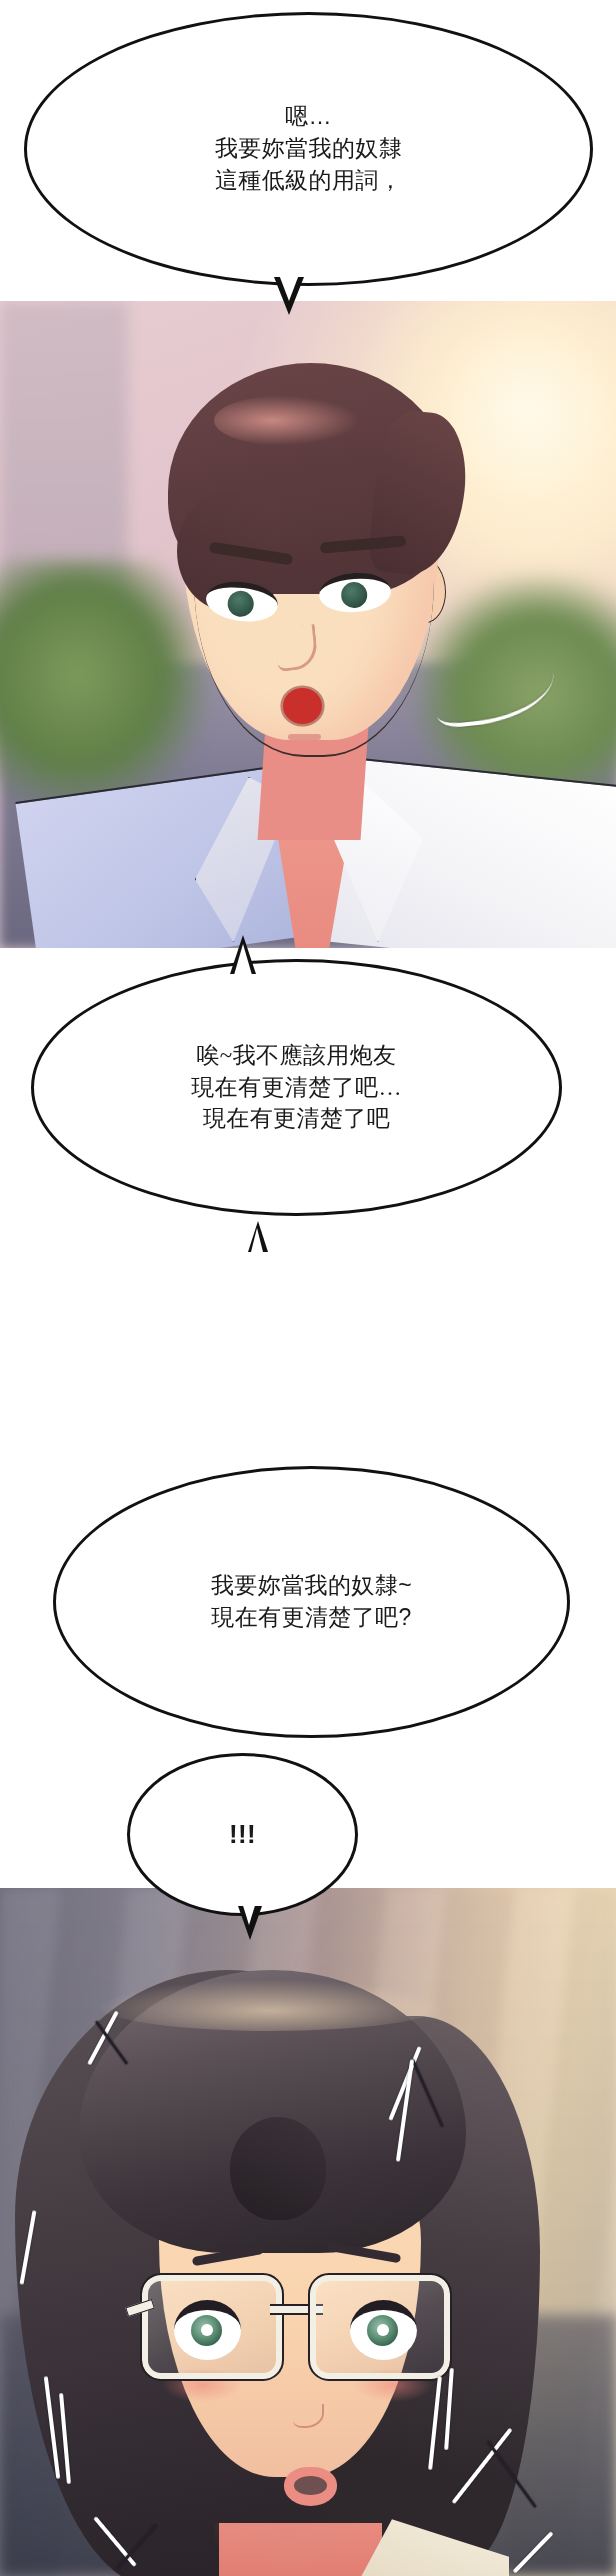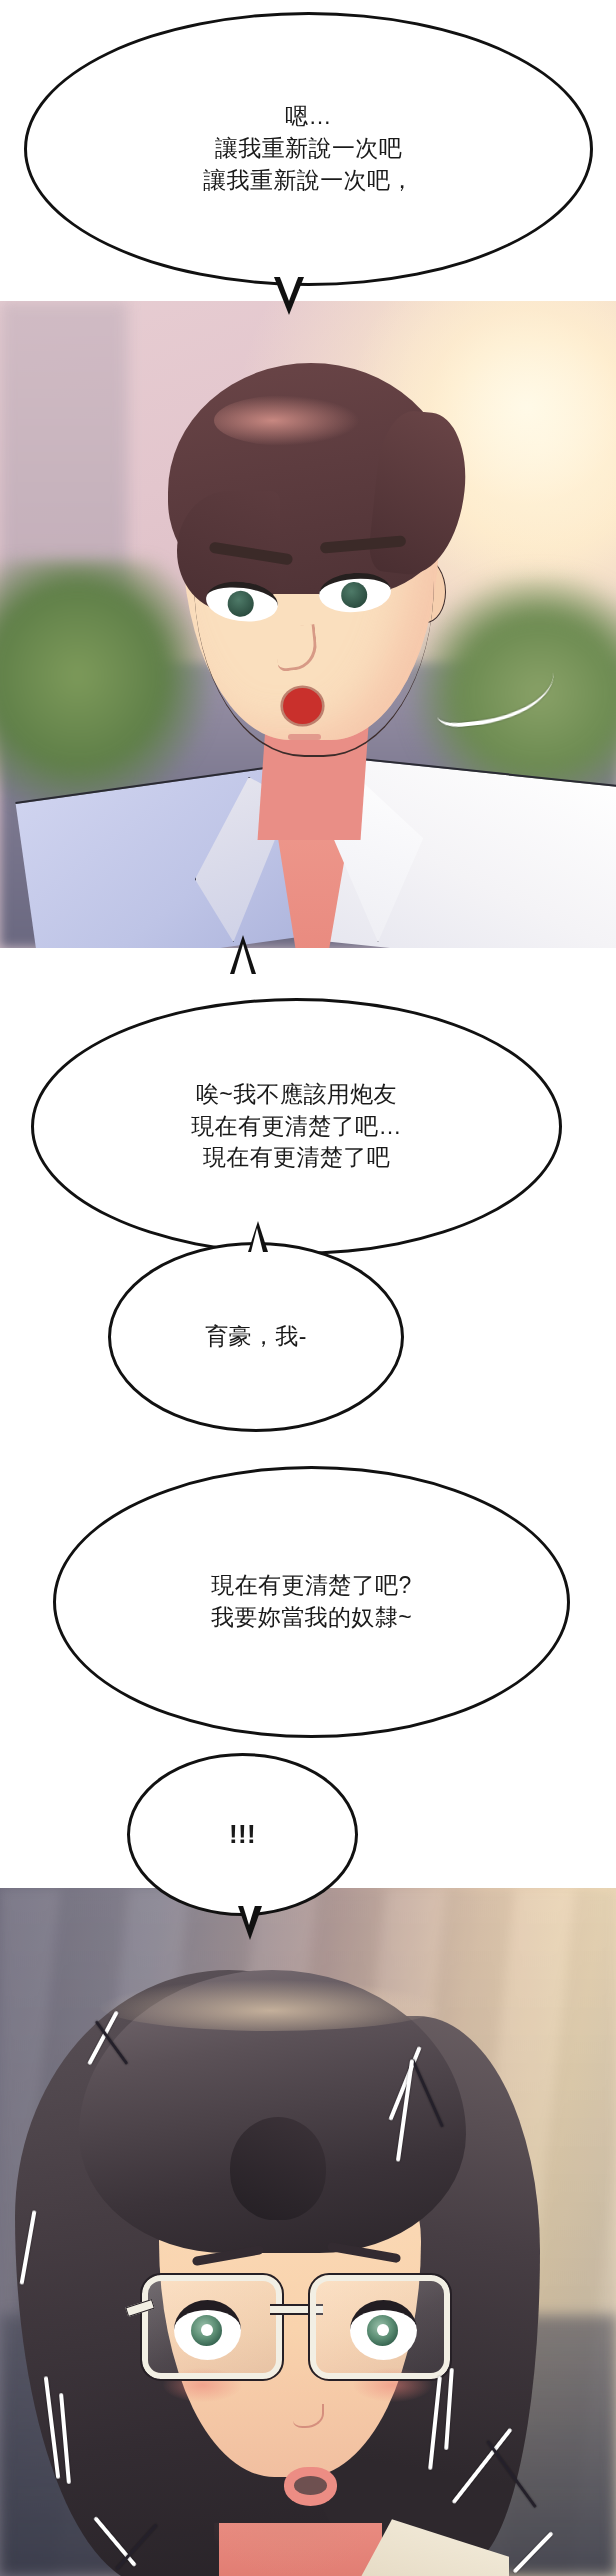--- a/index.html
+++ b/index.html
@@ -349,22 +349,22 @@
   }
 </style>
 </head>
 <body>
 
 <div id="page">
 
   <div class="bubble" id="b1" style="left:24px; top:12px; width:569px; height:274px;">
     <div class="lines t28">
       <div>嗯…</div>
-      <div>讓我重新說一次吧</div>
-      <div>讓我重新說一次吧，</div>
+      <div>我要妳當我的奴隸</div>
+      <div>這種低級的用詞，</div>
     </div>
   </div>
 
   <div class="tail" style="left:274px; top:277px;">
     <div class="tail-outer" style="border-left:15.4px solid transparent; border-right:15.4px solid transparent; border-top:38px solid #111111;"></div>
     <div class="tail-inner" style="left:4.3px; top:-5.1px; border-left:11px solid transparent; border-right:11px solid transparent; border-top:29px solid #ffffff;"></div>
   </div>
 
   <div class="panel" id="panel1">
     <div class="p1-sky"></div>
@@ -395,47 +395,42 @@
       </div>
     <div class="p1-eyeR">
         <div class="p1-iris"></div>
       </div>
     <div class="p1-nose"></div>
     <div class="p1-mouth"></div>
     <div class="p1-lip"></div>
     <div class="p1-swoosh"></div>
   </div>
 
-  <div class="bubble" id="b2" style="left:31px; top:998px; width:531px; height:257px;">
+  <div class="bubble" id="b2" style="left:31px; top:959px; width:531px; height:257px;font-family:Liberation Serif, serif;">
     <div class="lines t27">
       <div>唉~我不應該用炮友</div>
       <div>現在有更清楚了吧…</div>
       <div>現在有更清楚了吧</div>
     </div>
   </div>
 
   <div class="tail" style="left:230px; top:935px; z-index:32;">
     <div class="tail-outer" style="border-left:13.7px solid transparent; border-right:13.7px solid transparent; border-bottom:39px solid #111111;"></div>
     <div class="tail-inner" style="left:4.3px; top:8.6px; border-left:9.4px solid transparent; border-right:9.4px solid transparent; border-bottom:31px solid #ffffff;"></div>
   </div>
 
-  <div class="bubble" id="b3" style="left:108px; top:1242px; width:296px; height:190px;">
-    <div class="lines t27">
-      <div>育豪，我-</div>
-    </div>
-  </div>
   <div class="tail" style="left:248px; top:1221px; z-index:32;">
     <div class="tail-outer" style="border-left:10.3px solid transparent; border-right:10.3px solid transparent; border-bottom:31px solid #111111;"></div>
     <div class="tail-inner" style="left:3.4px; top:6.9px; border-left:6.9px solid transparent; border-right:6.9px solid transparent; border-bottom:24px solid #ffffff;"></div>
   </div>
 
   <div class="bubble" id="b4" style="left:53px; top:1466px; width:517px; height:272px;">
     <div class="lines t28">
+      <div>我要妳當我的奴隸~</div>
       <div>現在有更清楚了吧?</div>
-      <div>我要妳當我的奴隸~</div>
     </div>
   </div>
 
   <div class="bubble" id="b5" style="left:127px; top:1753px; width:231px; height:163px;">
     <div class="lines t-excl">
       <div>!!!</div>
     </div>
   </div>
   <div class="tail" style="left:238px; top:1906px; z-index:32;">
     <div class="tail-outer" style="border-left:12px solid transparent; border-right:12px solid transparent; border-top:34px solid #111111;"></div>

